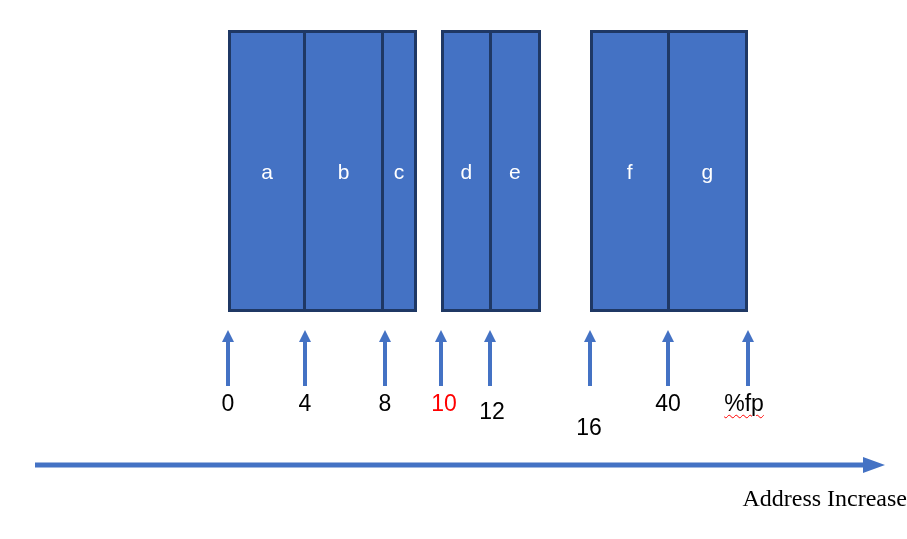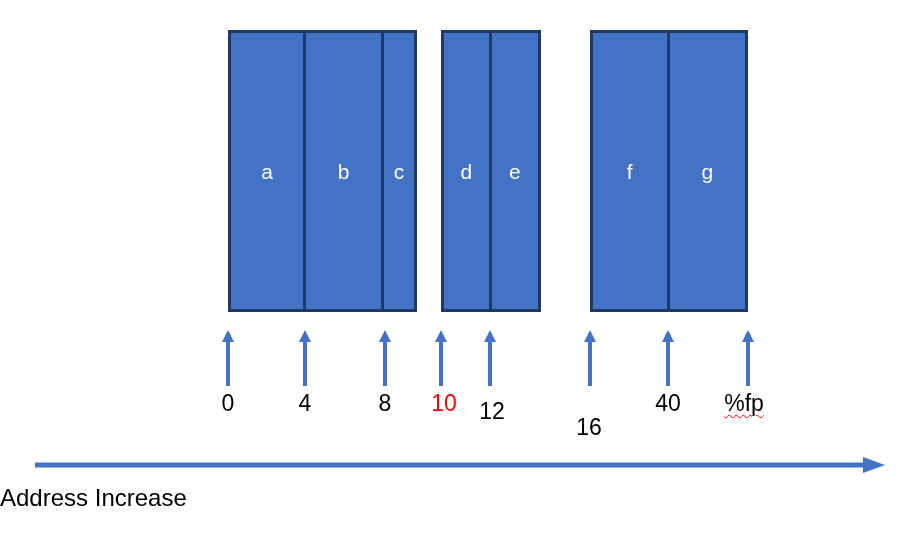--- a/index.html
+++ b/index.html
@@ -75,24 +75,24 @@
 
   
   #axis-arrow {
     position: absolute;
   }
   #axis-arrow svg { display: block; }
 
   #axis-caption {
     position: absolute;
     width: 100%;
-    text-align: left;
+    text-align: right;
     font-size: 24px;
     color: #000000;
-    font-family: Liberation Sans, sans-serif;
+    font-family: Liberation Serif, serif;
     line-height: 1;
   }
 </style>
 </head>
 <body>
 
 <div id="stage" style="width: 907px; height: 539px; background: rgb(255, 255, 255);">
 
   <div id="groups-layer">
       <div class="block-group" style="left: 228px; top: 30px; width: 189px; height: 282px; border-color: rgb(31, 56, 100); background: rgb(31, 56, 100);">

